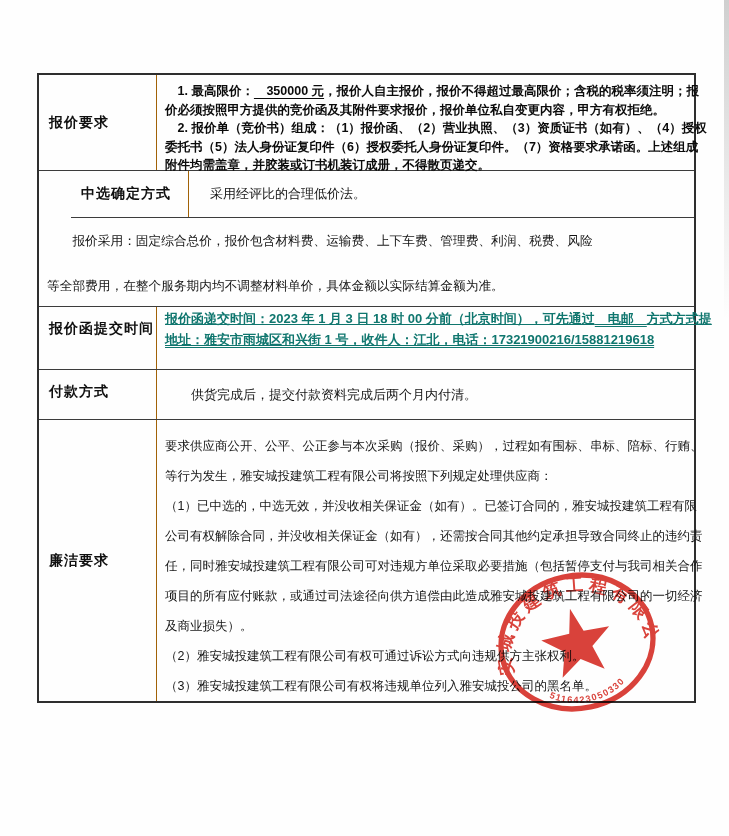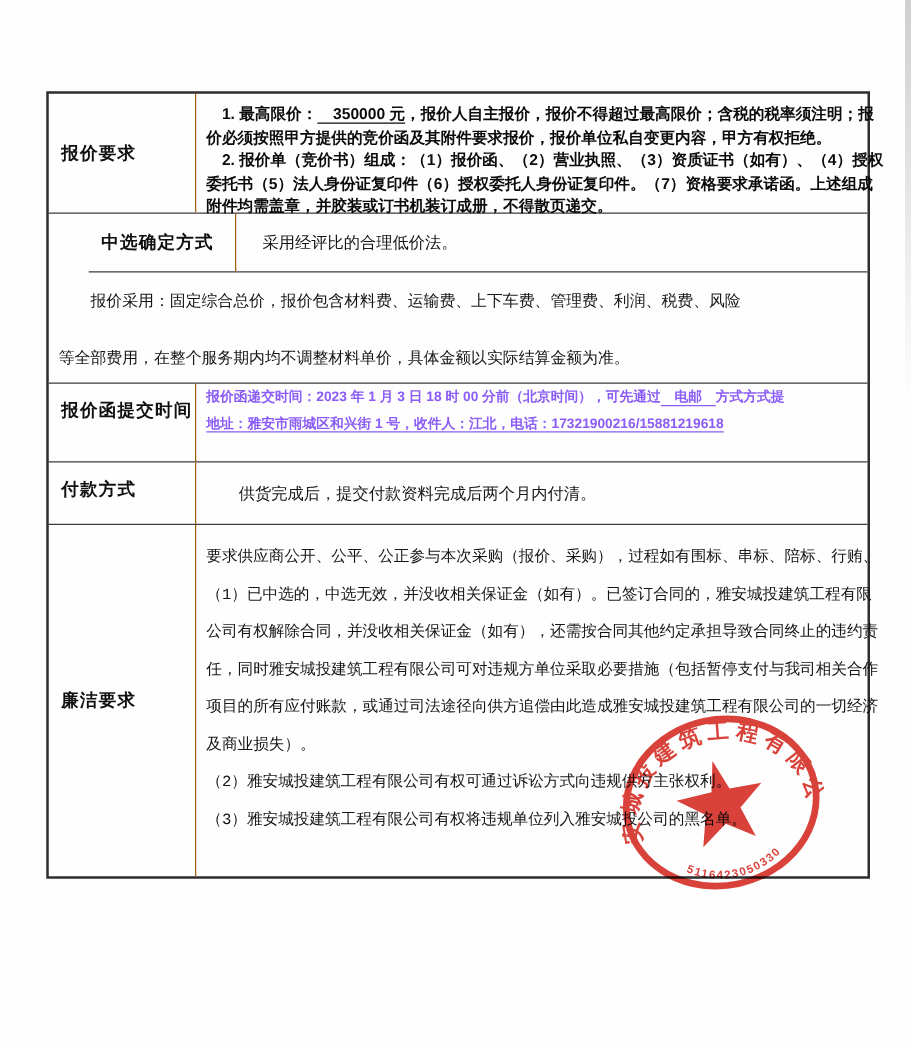--- a/index.html
+++ b/index.html
@@ -12,26 +12,26 @@
   .row{display:flex;border-bottom:1px solid #3c3c3c;box-sizing:border-box;}
   .row:last-child{border-bottom:none;flex:1;}
   .r0{height:96px;} .r1{height:47px;margin-left:32px;} .r2{height:89px;} .r3{height:63px;} .r4{height:50px;}
   .label{width:118px;min-width:118px;border-right:1px solid #a16207;box-sizing:border-box;
         display:flex;align-items:center;padding-left:10px;font-weight:700;font-size:14px;
         letter-spacing:1px;color:#101010;}
   .lbl-top{align-items:flex-start;padding-top:13px;}
   .content{flex:1;box-sizing:border-box;padding-left:8px;padding-right:2px;overflow:visible;}
   .ln{white-space:pre;}
   .bold{font-weight:700;}
-  .serif{font-family:Liberation Mono, monospace;}
+  .serif{font-family:Liberation Sans, sans-serif;}
   .u{text-decoration:underline;text-underline-offset:3px;}
   .c0{padding-top:7px;font-size:12.5px;line-height:18.5px;color:#0b0b0b;}
   .c1{display:flex;align-items:center;font-size:13px;}
   .c2{padding-top:1px;font-size:12.7px;line-height:45px;}
-  .c3{padding-top:1px;font-size:11px;line-height:21px;color:#8b5cf6;}
+  .c3{padding-top:1px;font-size:13px;line-height:21px;color:#0f766e;text-decoration:underline;}
   .c4{display:flex;align-items:center;font-size:13px;}
   .c5{padding-top:11px;font-size:12.5px;line-height:30px;}
   
   .seal{position:absolute;left:494px;top:566px;width:166px;height:152px;
         transform:rotate(-12deg);opacity:.88;mix-blend-mode:multiply;pointer-events:none;}
   .seal svg{width:100%;height:100%;}
 </style>
 </head>
 <body>
 
@@ -77,20 +77,21 @@
       <div class="label lbl-top">付款方式</div>
       <div class="content c4 serif">
         <div class="ln">　　供货完成后，提交付款资料完成后两个月内付清。</div>
       </div>
     </div>
 
     <div class="row r5">
       <div class="label">廉洁要求</div>
       <div class="content c5 serif">
         <div class="ln">要求供应商公开、公平、公正参与本次采购（报价、采购），过程如有围标、串标、陪标、行贿、</div>
+        <div class="ln">等行为发生，雅安城投建筑工程有限公司将按照下列规定处理供应商：</div>
         <div class="ln">（1）已中选的，中选无效，并没收相关保证金（如有）。已签订合同的，雅安城投建筑工程有限</div>
         <div class="ln">公司有权解除合同，并没收相关保证金（如有），还需按合同其他约定承担导致合同终止的违约责</div>
         <div class="ln">任，同时雅安城投建筑工程有限公司可对违规方单位采取必要措施（包括暂停支付与我司相关合作</div>
         <div class="ln">项目的所有应付账款，或通过司法途径向供方追偿由此造成雅安城投建筑工程有限公司的一切经济</div>
         <div class="ln">及商业损失）。</div>
         <div class="ln">（2）雅安城投建筑工程有限公司有权可通过诉讼方式向违规供方主张权利。</div>
         <div class="ln">（3）雅安城投建筑工程有限公司有权将违规单位列入雅安城投公司的黑名单。</div>
       </div>
     </div>
 

